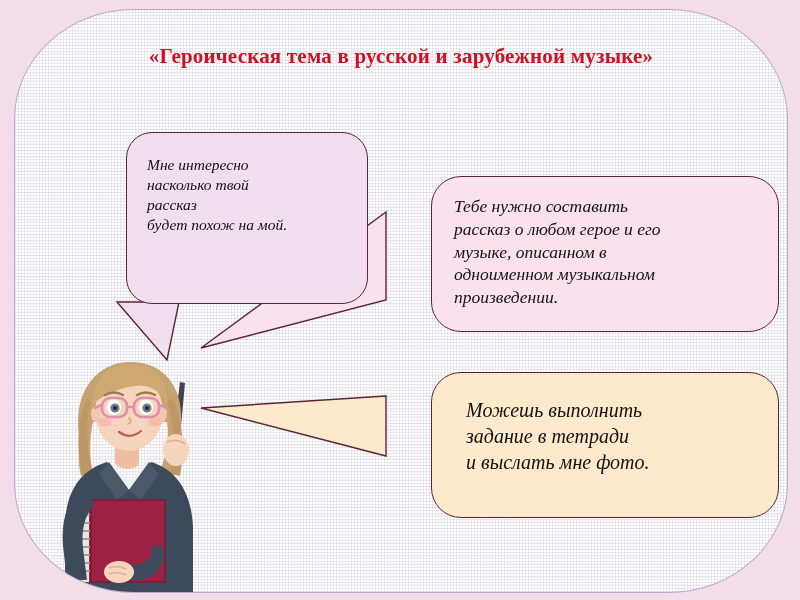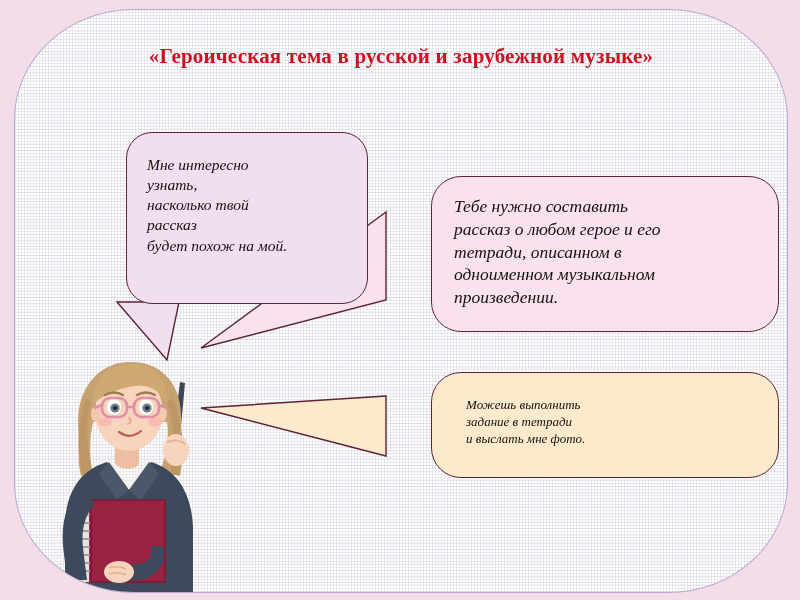--- a/index.html
+++ b/index.html
@@ -87,25 +87,25 @@
     height: 156px;
     border-radius: 30px;
     background: #f9e1ed;
     padding: 18px 12px 0 22px;
     font-size: 17.5px;
   }
   #bubble-notebook {
     left: 369px;
     top: 362px;
     width: 348px;
-    height: 106px;
+    height: 146px;
     border-radius: 30px;
     background: #fdeacd;
     padding: 24px 18px 0 34px;
-    font-size: 13px;
+    font-size: 20px;
   }
   .bubble-line { white-space: nowrap; display: block; }
 
   
   #tail-layer {
     position: absolute;
     left: 0; top: 0;
     width: 772px; height: 582px;
     pointer-events: none;
     z-index: 5;
@@ -134,30 +134,29 @@
 
     <path d="M 102,292 L 152,350 L 164,292 Z" fill="#f1dfef" stroke="#5c2436" stroke-width="1.4"></path>
 
     <path d="M 371,202 L 186,338 L 371,290 Z" fill="#f9e1ed" stroke="#5c2436" stroke-width="1.4"></path>
 
     <path d="M 371,386 L 186,398 L 371,446 Z" fill="#fdeacd" stroke="#5c2436" stroke-width="1.4"></path>
   </svg>
 
   <div class="bubble" id="bubble-interest">
     <span class="bubble-line">Мне интересно</span>
-    <span class="bubble-line">узнать,</span>
     <span class="bubble-line">насколько твой</span>
     <span class="bubble-line">рассказ</span>
     <span class="bubble-line">будет похож на мой.</span>
   </div>
 
   <div class="bubble" id="bubble-task">
     <span class="bubble-line">Тебе нужно составить</span>
     <span class="bubble-line">рассказ о любом герое и его</span>
-    <span class="bubble-line">тетради, описанном в</span>
+    <span class="bubble-line">музыке, описанном в</span>
     <span class="bubble-line">одноименном музыкальном</span>
     <span class="bubble-line">произведении.</span>
   </div>
 
   <div class="bubble" id="bubble-notebook">
     <span class="bubble-line">Можешь  выполнить</span>
     <span class="bubble-line">задание в тетради</span>
     <span class="bubble-line">и выслать мне фото.</span>
   </div>
 

